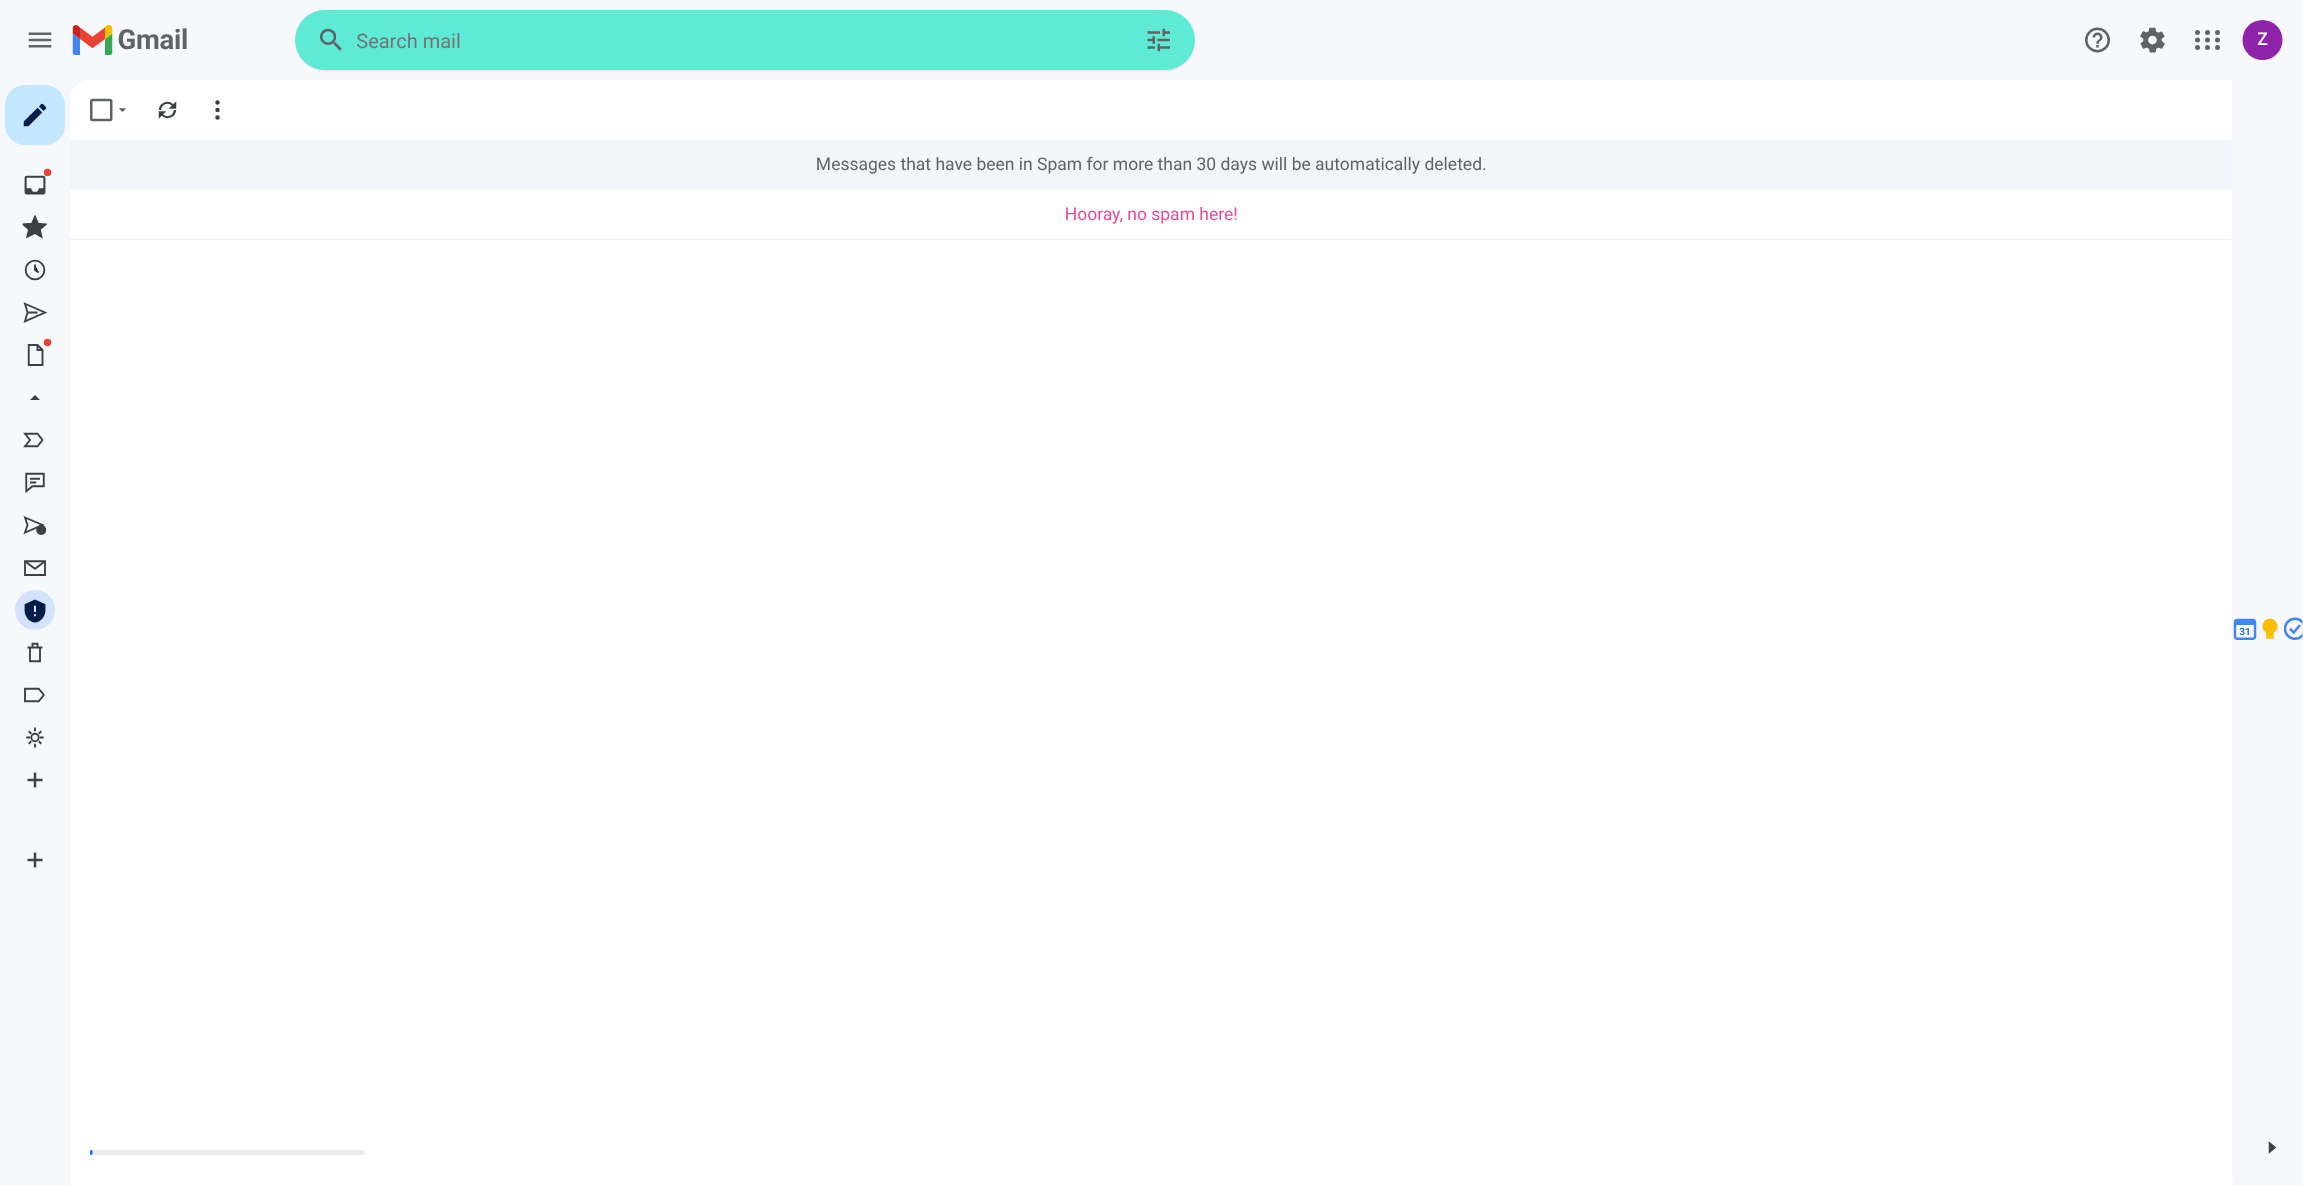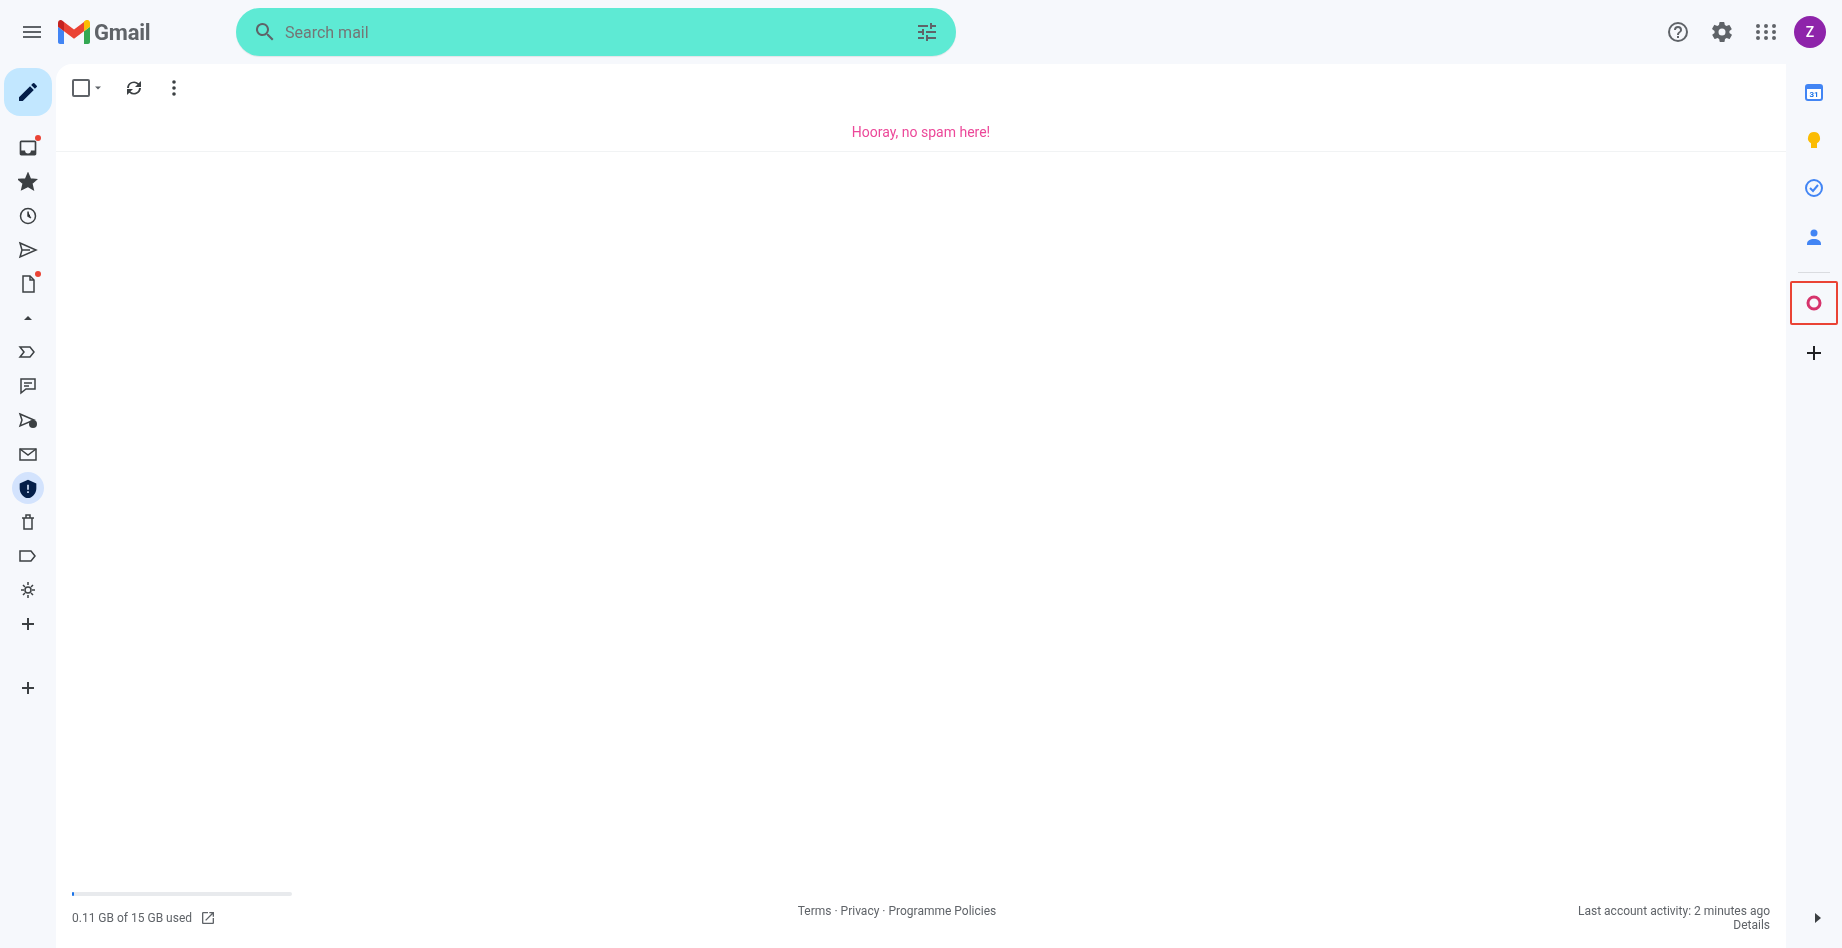--- a/index.html
+++ b/index.html
@@ -41,21 +41,21 @@
 .footer { margin-top:auto; padding:8px 16px 16px; }
 .storage-bar { width:220px; height:4px; background:#e8eaed; border-radius:2px; margin-bottom:8px; }
 .storage-fill { width:2px; height:100%; background:#1a73e8; border-radius:2px; }
 .foot-row { display:flex; font-size:12px; color:#5f6368; }
 .foot-l { display:flex; align-items:center; gap:8px; }
 .foot-c { flex:1; text-align:center; }
 .foot-c a { color:#5f6368; text-decoration:none; }
 .foot-r { text-align:right; }
 .foot-r a { color:#5f6368; text-decoration:none; display:block; }
 
-.rpanel { position:absolute; right:0; top:64px; bottom:6px; width:56px; background:#f6f8fc; display:flex; flex-direction:column; align-items:center; padding-top:8px; }
+.rpanel { position:absolute; right:0; top:64px; bottom:6px; width:56px; background:#f6f8fc; display:flex; align-items:center; padding-top:8px; }
 .rp-ic { width:40px; height:40px; display:flex; align-items:center; justify-content:center; border-radius:50%; cursor:pointer; margin-bottom:8px; }
 .rp-divider { width:32px; height:1px; background:#dadce0; margin:8px 0; }
 .rp-highlight { border:2px solid #ea4335; border-radius:2px; width:48px; height:44px; display:flex; align-items:center; justify-content:center; margin-bottom:8px; }
 .rp-arrow { position:absolute; bottom:8px; right:8px; width:32px; height:32px; display:flex; align-items:center; justify-content:center; cursor:pointer; }
 
 svg { display:block; }
 .g-fill { fill:#5f6368; }
 .g-fill-dark { fill:#3c4043; }
 </style>
 </head>
@@ -221,43 +221,27 @@
       </div>
       <svg class="tb-ic" width="20" height="20">
           <path class="g-fill-dark" d="M14.65 5.35A7 7 0 003 10h2a5 5 0 018.54-3.54L11 9h6V3l-2.35 2.35zM10 15a5 5 0 01-3.54-1.46L9 11H3v6l2.35-2.35A7 7 0 0017 10h-2a5 5 0 01-5 5z"></path>
         </svg>
       <svg class="tb-ic" width="20" height="20">
           <circle class="g-fill-dark" cx="10" cy="4" r="1.8"></circle>
           <circle class="g-fill-dark" cx="10" cy="10" r="1.8"></circle>
           <circle class="g-fill-dark" cx="10" cy="16" r="1.8"></circle>
         </svg>
     </div>
+    <div class="banner">Messages that have been in Spam for more than 30 days will be automatically deleted.</div>
     <div class="empty">Hooray, no spam here!</div>
 
     <div class="footer">
       <div class="storage-bar">
           <div class="storage-fill"></div>
         </div>
-      <div class="foot-row">
-        <div class="foot-l">
-          <span>0.11 GB of 15 GB used</span>
-          <svg width="16" height="16">
-              <path class="g-fill" d="M12.67 12.67H3.33V3.33H8V2H3.33A1.33 1.33 0 002 3.33v9.34C2 13.4 2.6 14 3.33 14h9.34c.73 0 1.33-.6 1.33-1.33V8h-1.33v4.67zM9.33 2v1.33h2.39L5.17 9.88l.94.95 6.56-6.56v2.4H14V2H9.33z"></path>
-            </svg>
-        </div>
-        <div class="foot-c">
-          <a href="#">Terms</a> · 
-          <a href="#">Privacy</a> · 
-          <a href="#">Programme Policies</a>
-        </div>
-        <div class="foot-r">
-          <span>Last account activity: 2 minutes ago</span>
-          <a href="#">Details</a>
-        </div>
-      </div>
     </div>
   </div>
 </div>
 
 <div class="rpanel">
   <div class="rp-ic">
     <svg width="20" height="20">
         <rect x="2" y="3" width="16" height="15" rx="2" fill="#fff" stroke="#4285f4" stroke-width="2"></rect>
         <rect x="2" y="3" width="16" height="4" fill="#4285f4"></rect>
         <text x="10" y="15" font-size="8" fill="#1a73e8" text-anchor="middle" font-weight="bold">31</text>

